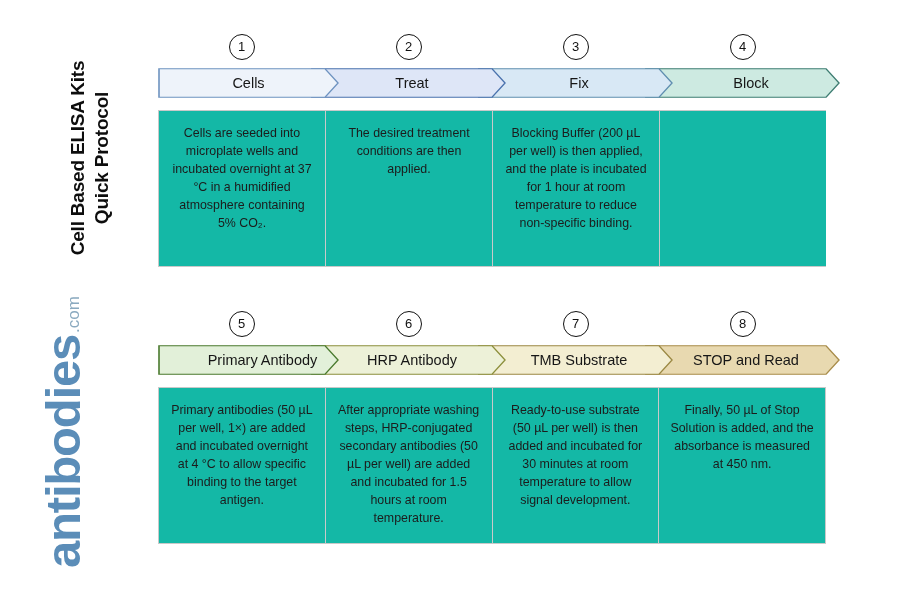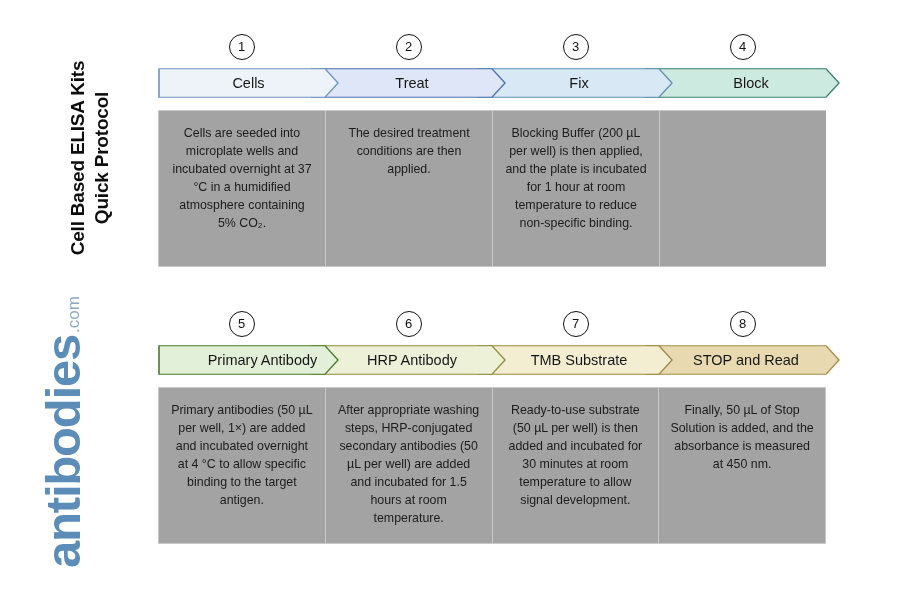--- a/index.html
+++ b/index.html
@@ -130,21 +130,21 @@
   }
 
   
   .cells-table {
     position: relative;
     width: 668px;
     display: flex;
     border: 1px solid #c9c9c9;
     border-right: none;
     box-sizing: border-box;
-    background: #a3a3a3;
+    background: #14b8a6;
   }
   .cell {
     width: 167px;
     box-sizing: border-box;
     border-right: 1px solid #c9c9c9;
     padding: 14px 11px 10px 11px;
     min-height: 156px;
     text-align: center;
     font-size: 12.4px;
     line-height: 1.45;

